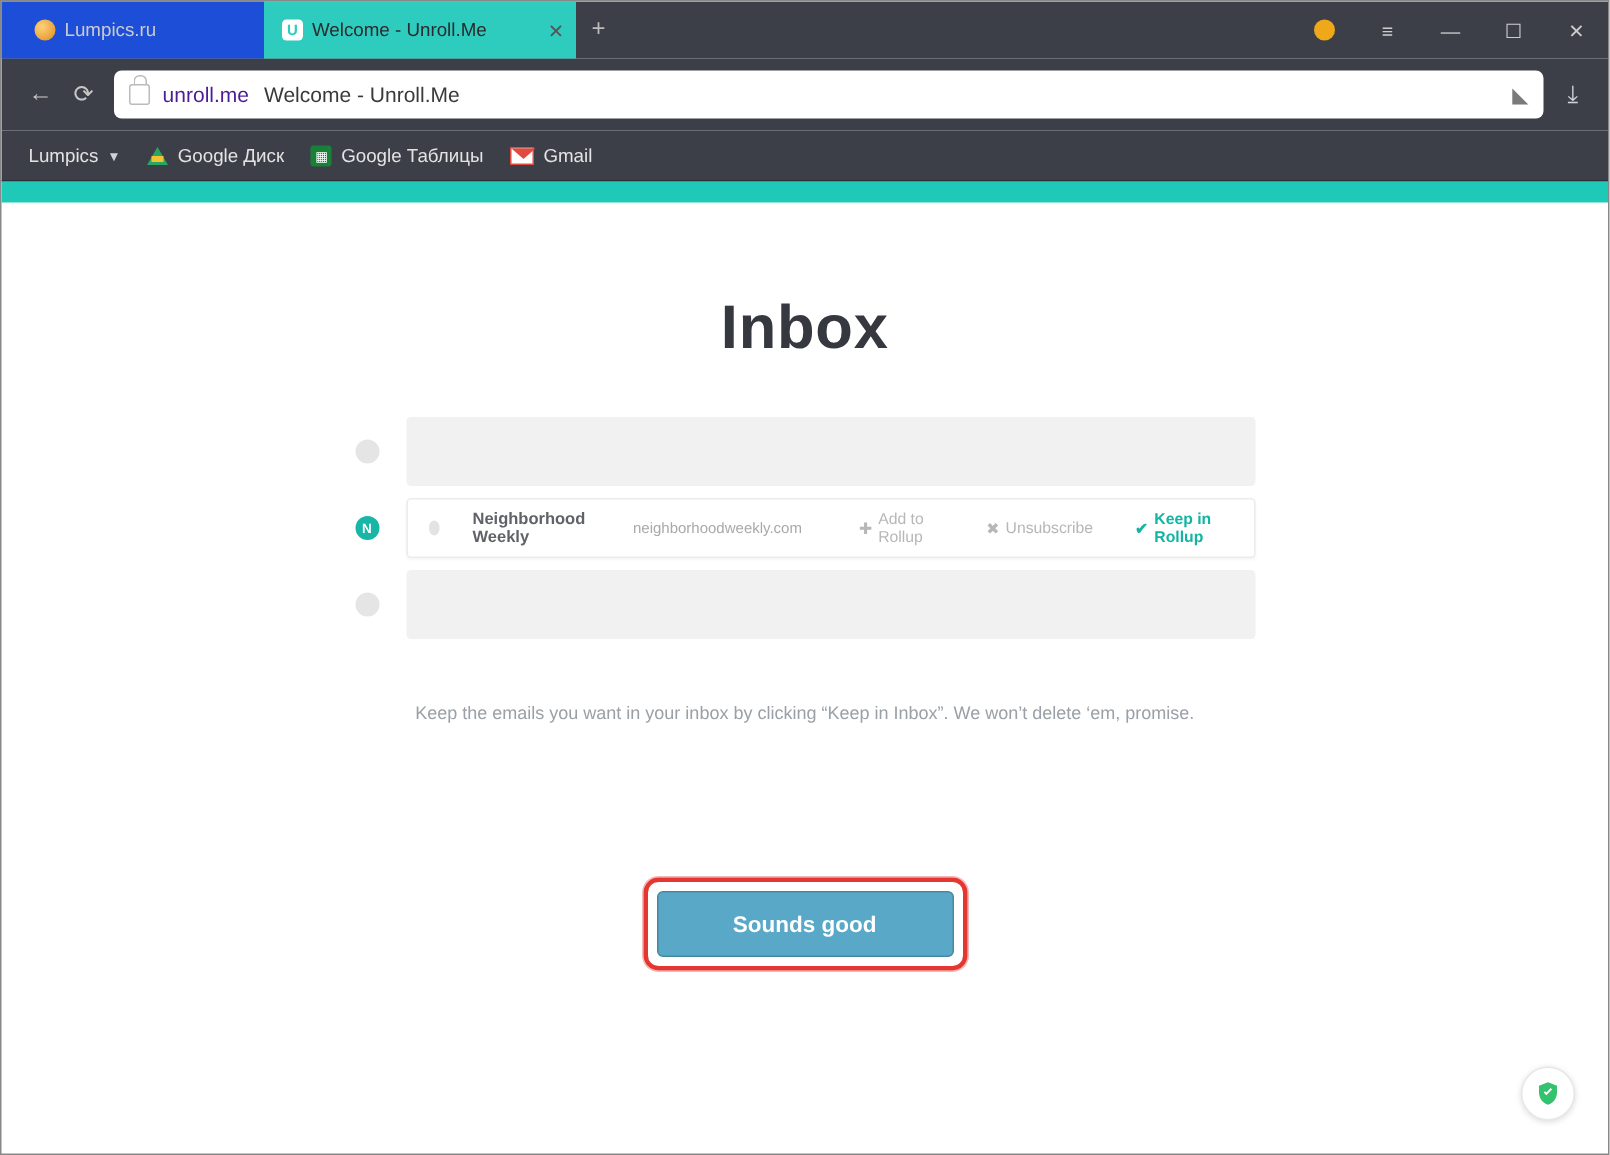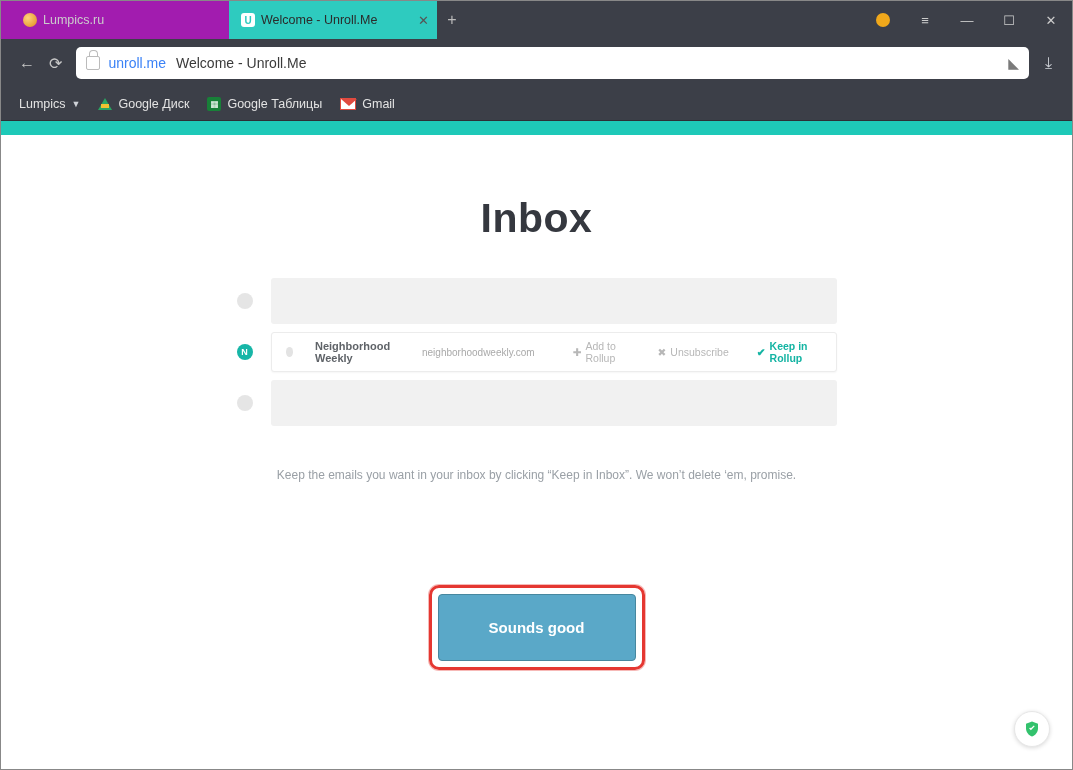--- a/index.html
+++ b/index.html
@@ -23,21 +23,21 @@
   }
   .tab {
     display: flex;
     align-items: center;
     padding: 0 12px;
     height: 38px;
     position: relative;
     gap: 6px;
     font-size: 12.5px;
   }
-  .tab-inactive { width: 228px; background: #a21caf; color: #ccc; padding-left: 22px; }
+  .tab-inactive { width: 175px; background: #1d4ed8; color: #ccc; padding-left: 22px; }
   .tab-active   { width: 208px; background: #2ecbbf; color: #2b2b2b; }
   .tab-close {
     position: absolute; right: 8px; color: #555; font-size: 13px; cursor: pointer;
   }
   .tab-icon-circle {
     width: 14px; height: 14px; border-radius: 50%;
     background: radial-gradient(circle at 35% 35%, #ffd27a, #e08a1e);
     flex: 0 0 auto;
   }
   .tab-icon-square {
@@ -67,21 +67,21 @@
   }
   .locksq {
     width:14px; height:14px; border:1.5px solid #bbb; border-radius:2px;
     position:relative; margin-right:8px;
   }
   .locksq::before{
     content:""; position:absolute; width:7px; height:6px;
     border:1.5px solid #bbb; border-bottom:none; border-radius:4px 4px 0 0;
     left:2px; top:-7px;
   }
-  .urldomain { color:#3b82f6; font-size:14px; margin-right:10px; }
+  .urldomain { color:#4c1d95; font-size:14px; margin-right:10px; }
   .urltitle  { color:#3a3a3a; font-size:14px; }
   .urlspacer { flex:1; }
   .bookmark-flag { color:#7a7a7a; font-size:14px; }
   .dl-btn { color:#cfd2d8; font-size:16px; cursor:pointer; padding:0 2px;}
 
   
   .bmbar {
     background: #3c3f48;
     height: 34px;
     display:flex; align-items:center; gap:18px;
@@ -160,21 +160,21 @@
     margin-top: 100px;
     border: 3px solid #e53731;
     border-radius: 10px;
     padding: 6px;
     box-shadow: 0 0 0 1px rgba(229,55,49,0.35);
   }
   .cta {
     background:#5aa8c8;
     border:1px solid #47879f;
     color:#fff; font-weight:700; font-size:15px;
-    width: 198px; height: 67px;
+    width: 198px; height: 44px;
     border-radius:4px;
     cursor:pointer;
   }
 
   .shield-badge {
     position:absolute; right:22px; bottom:22px;
     width:36px; height:36px; border-radius:50%;
     background:#fff; border:1px solid #e7e7e7;
     display:flex; align-items:center; justify-content:center;
     box-shadow:0 1px 4px rgba(0,0,0,0.15);

